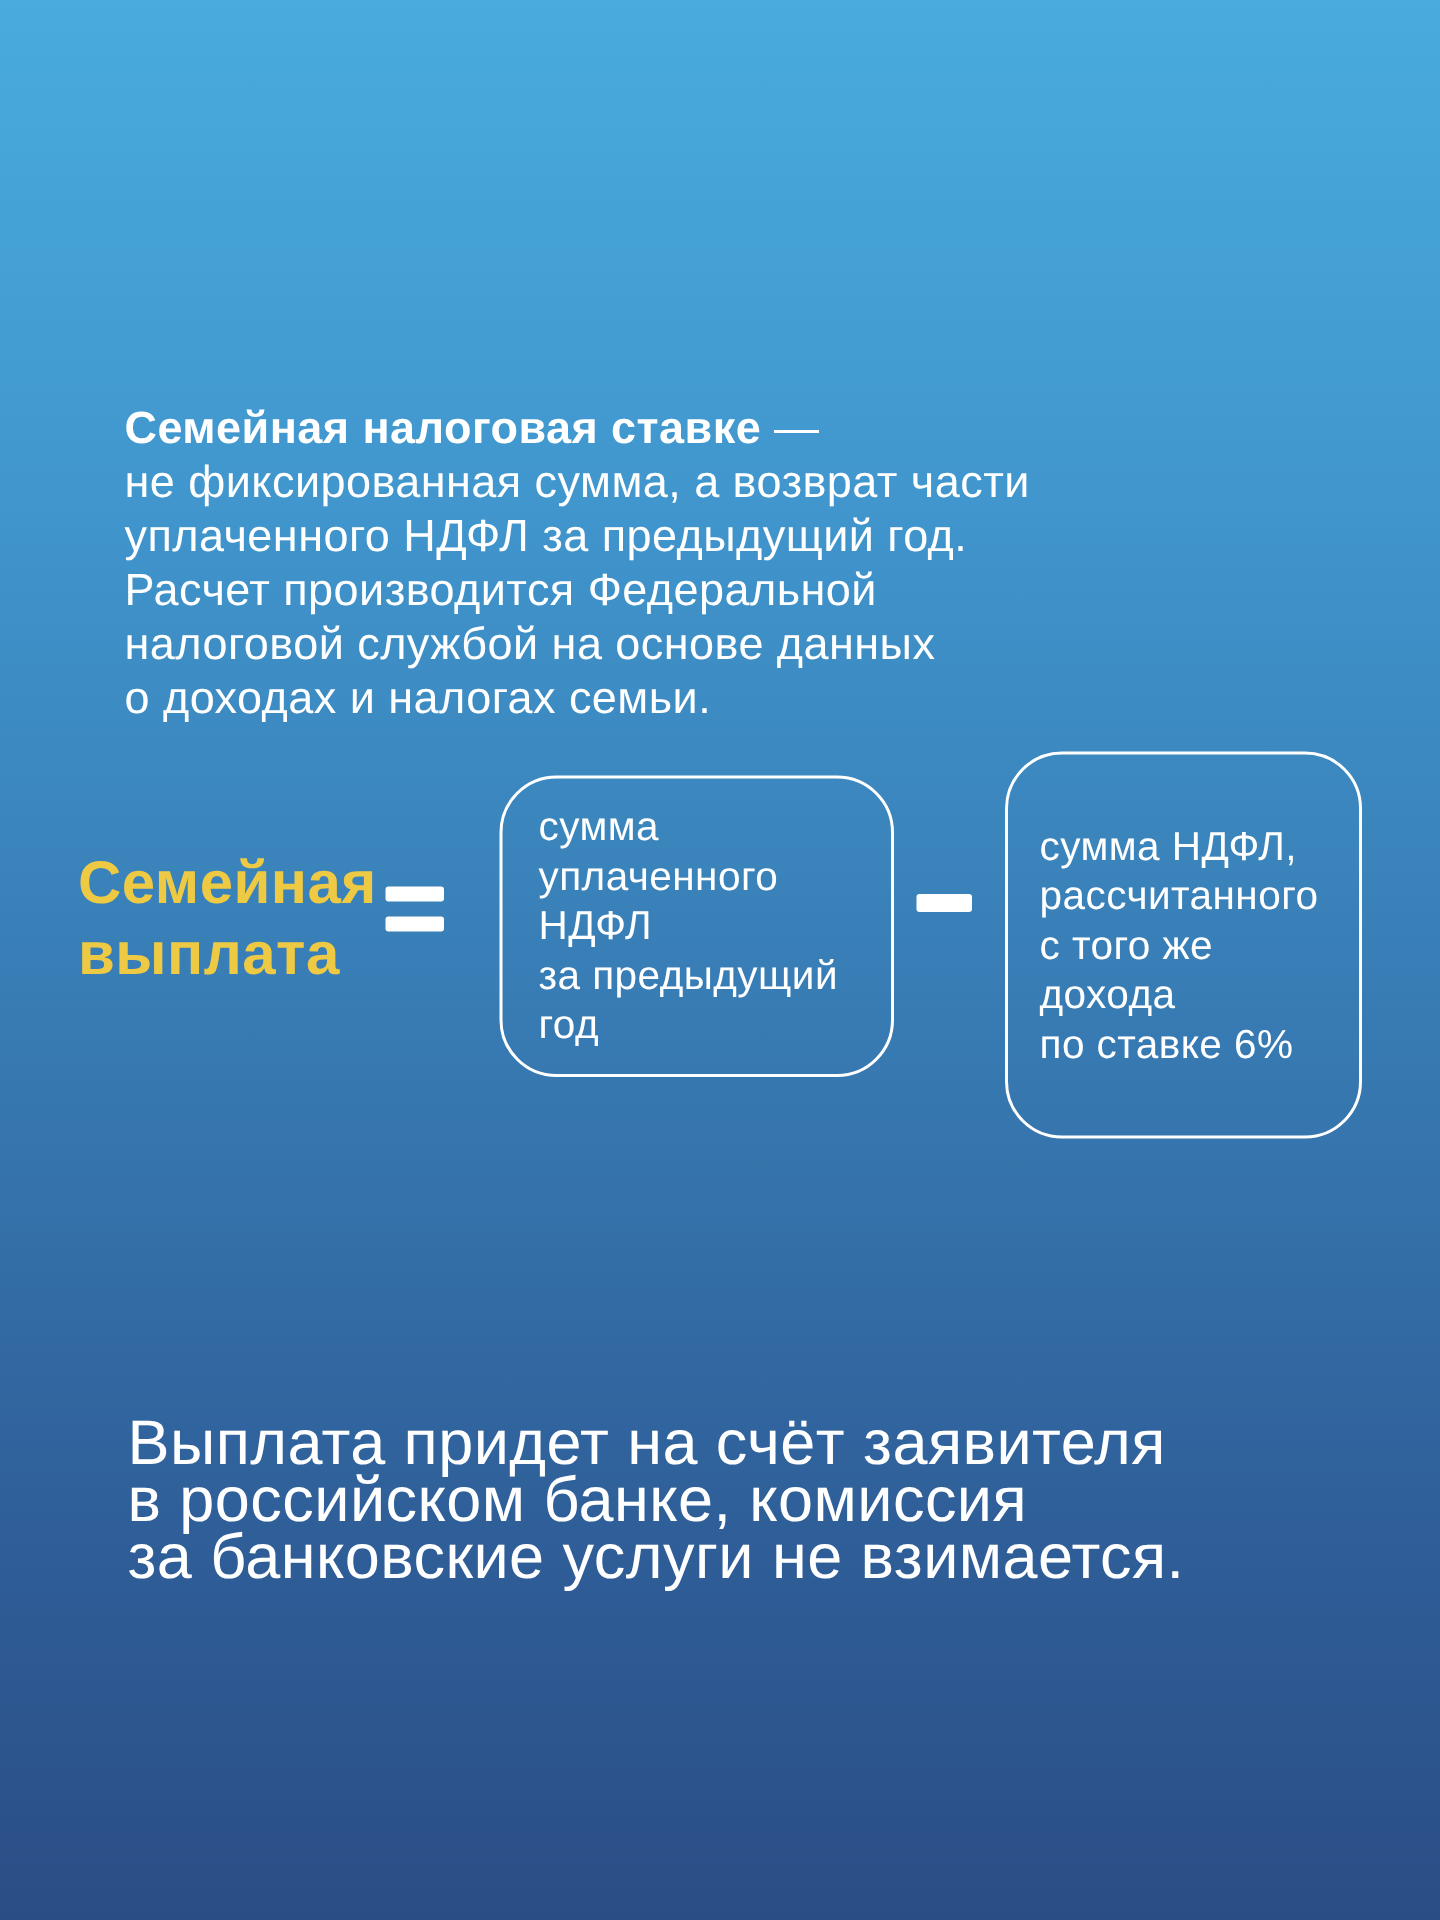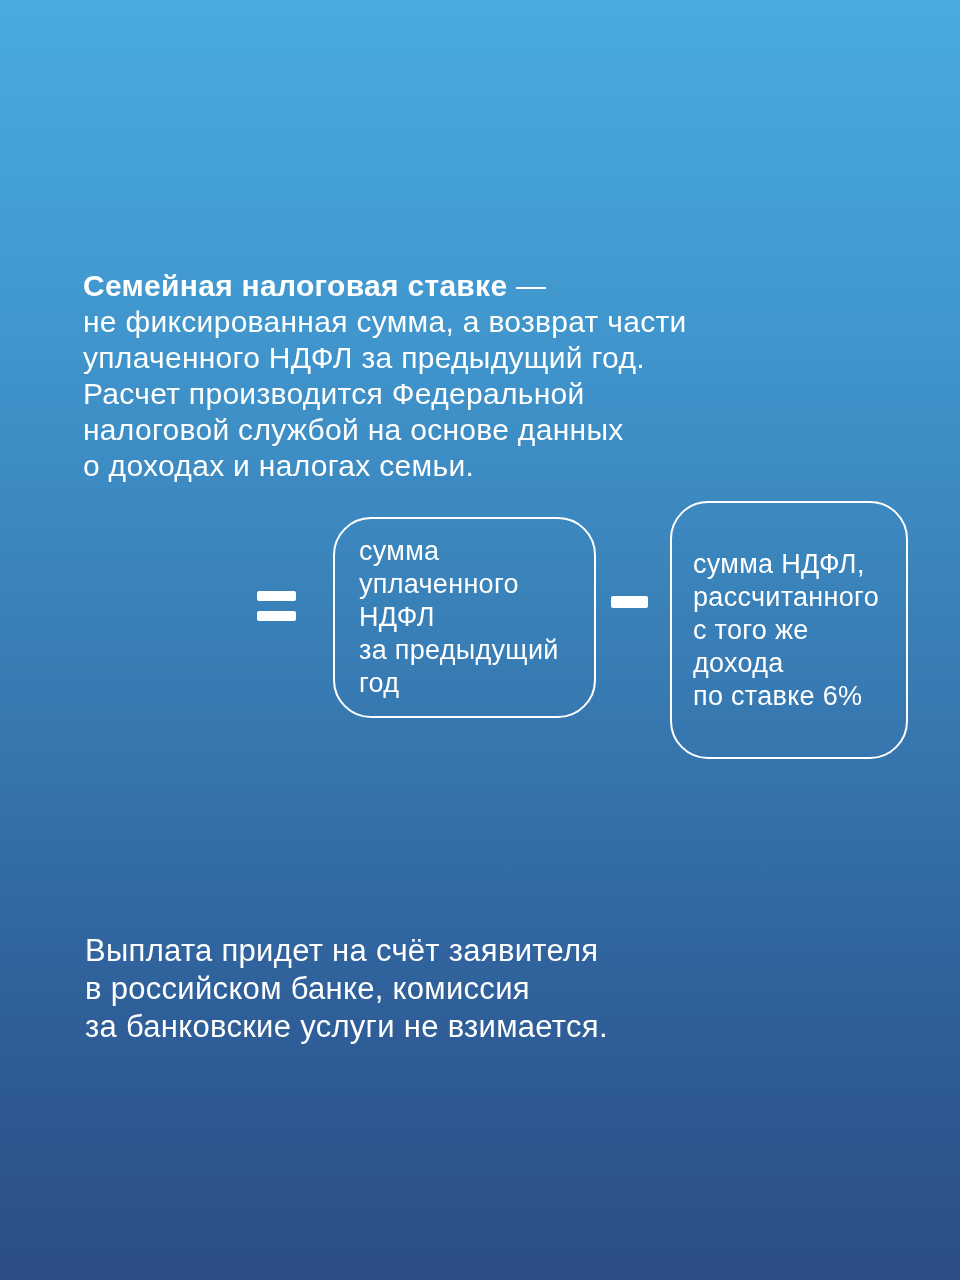--- a/index.html
+++ b/index.html
@@ -124,35 +124,36 @@
   .note-start {
     left: 83px;
     top: 776px;
     font-size: 32px;
     line-height: 41px;
     font-weight: 500;
   }
   .note-bank {
     left: 85px;
     top: 901px;
-    font-size: 31px;
+    font-size: 42px;
     line-height: 38px;
     font-weight: 500;
   }
 </style>
 </head>
 <body>
 
 <div class="canvas">
 
 
   <p class="intro"><span class="lead">Семейная налоговая ставке</span><span> —</span><br><span>не фиксированная сумма, а возврат части<br>уплаченного НДФЛ за предыдущий год.<br>Расчет производится Федеральной<br>налоговой службой на основе данных<br>о доходах и налогах семьи.</span></p>
 
   <div class="formula">
 
+    <div class="formula-label">Семейная<br>выплата</div>
 
     <div class="equals-icon">
       <div class="bar"></div>
       <div class="bar"></div>
     </div>
 
     <div class="formula-box box-minuend">
       <span>сумма<br>уплаченного<br>НДФЛ<br>за предыдущий<br>год</span>
     </div>
 

